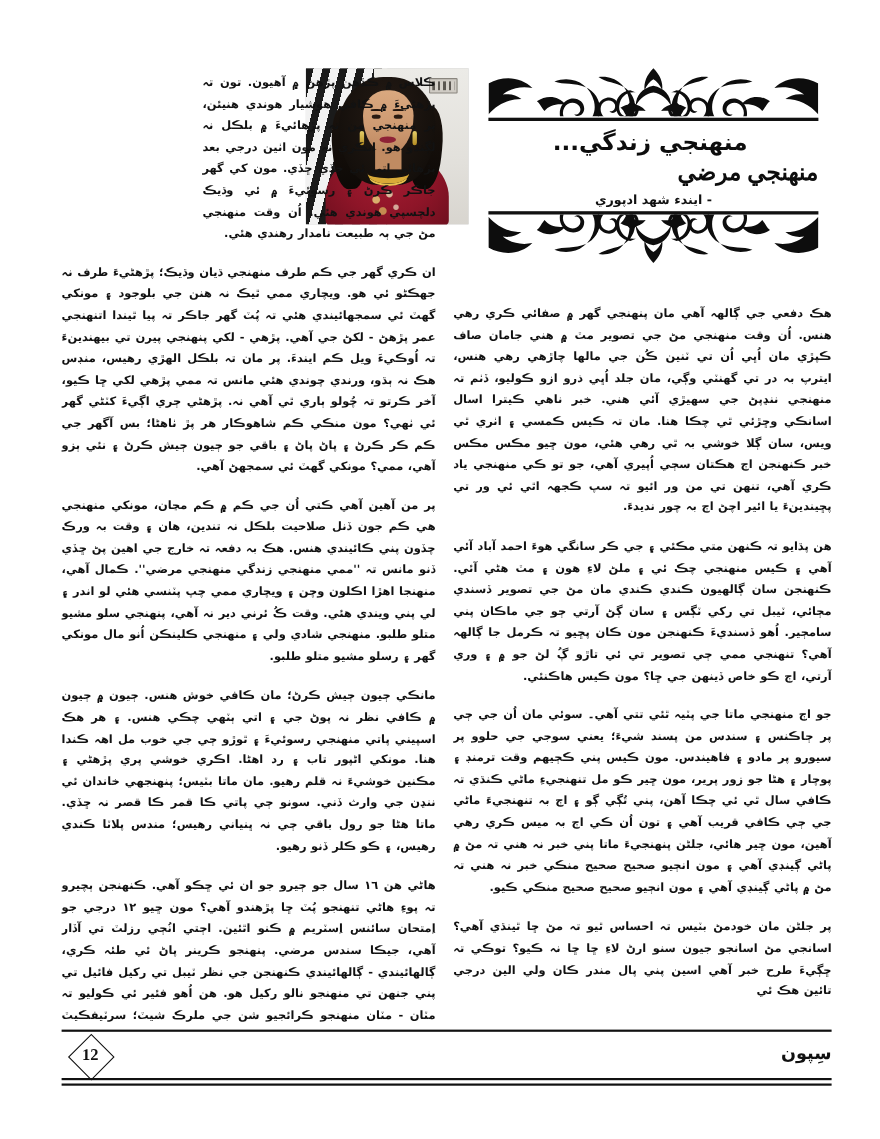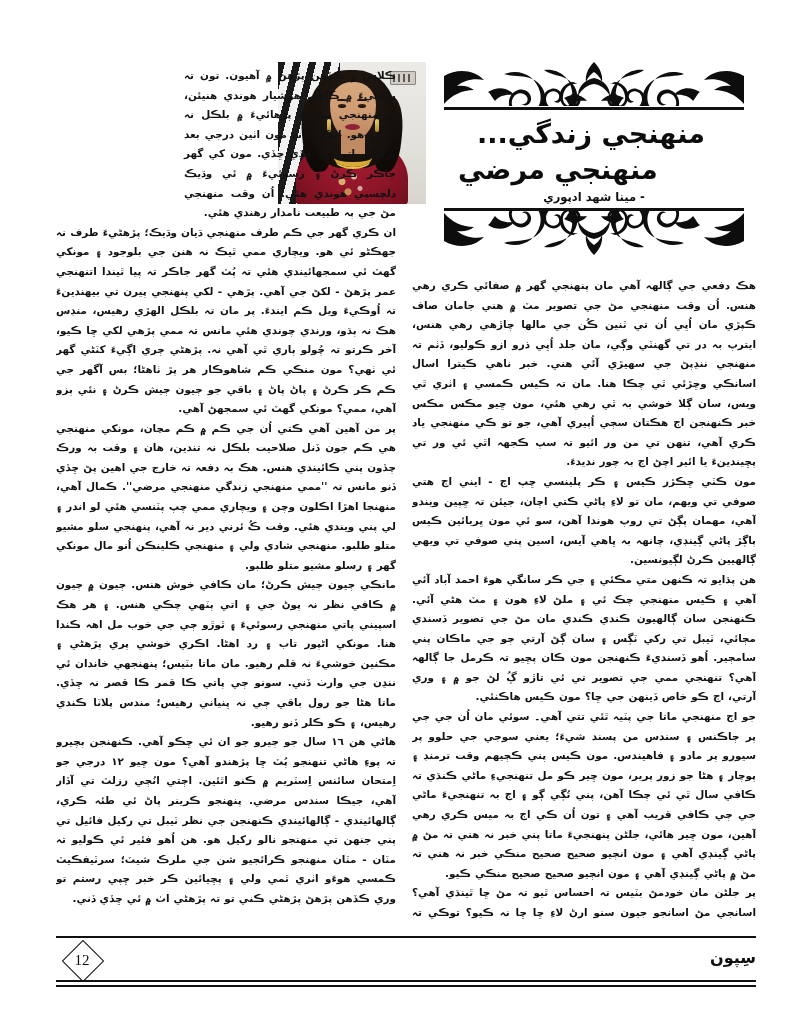--- a/index.html
+++ b/index.html
@@ -62,28 +62,28 @@
 
   .title-block {
     width: 300px;
     padding: 6px 0 2px 0;
     text-align: center;
     direction: rtl;
   }
   .title-line {
     font-family: "DejaVu Sans", sans-serif;
     font-weight: 700;
-    font-size: 27px;
+    font-size: 21px;
     line-height: 1.32;
     letter-spacing: -0.5px;
     color: #0d0d0d;
     white-space: nowrap;
   }
   .title-line-1 { text-align: center; padding-right: 6px; }
-  .title-line-2 { text-align: left; padding-left: 14px; }
+  .title-line-2 { text-align: right; padding-left: 14px; font-family: Liberation Serif, serif; }
 
   .byline {
     font-family: "DejaVu Sans", sans-serif;
     font-weight: 700;
     font-size: 11.5px;
     color: #111;
     text-align: center;
     padding: 1px 0 3px 0;
     direction: rtl;
     white-space: nowrap;
@@ -261,21 +261,21 @@
   .col-right {
     left: 356px;
     top: 276px;
     width: 344px;
     height: 646px;
   }
 
   .col p {
     margin: 0;
   }
-  .col p + p { margin-top: 0px; }
+  .col p + p { margin-top: 16px; }
 
   
   .col-left .topnarrow {
     width: 212px;
   }
 
   
   .footer {
     position: absolute;
     left: 56px;
@@ -317,21 +317,21 @@
     transform: rotate(45deg);
   }
   .footer .page-diamond .num {
     position: absolute;
     inset: 0;
     display: flex;
     align-items: center;
     justify-content: center;
     font-family: "Liberation Serif", serif;
     font-size: 15px;
-    font-weight: 400;
+    font-weight: 700;
     color: #111;
     direction: ltr;
   }
   .footer .mag-name {
     position: absolute;
     right: 0;
     top: 2px;
     font-family: "DejaVu Sans", sans-serif;
     font-size: 16px;
     font-weight: 700;
@@ -370,21 +370,21 @@
         </svg>
       </div>
 
       <div class="rule-thick"></div>
 
       <div class="title-block">
         <div class="title-line title-line-1">منهنجي زندگي...</div>
         <div class="title-line title-line-2">منهنجي مرضي</div>
       </div>
 
-      <div class="byline">- مينا شهد ادپوري</div>
+      <div class="byline">- ايندء شهد ادپوري</div>
 
       <div class="rule-thick"></div>
 
       <div class="orn-band bottom">
         <svg viewBox="0 0 300 48" preserveAspectRatio="none" aria-hidden="true">
           <g fill="#0d0d0d">
             <path d="M150 4 c6 6 9 13 8 20 c-2 -5 -5 -8 -8 -10 c-3 2 -6 5 -8 10 c-1 -7 2 -14 8 -20 z"></path>
             <path d="M150 20 c10 2 16 9 16 18 c-4 -7 -9 -11 -16 -12 c-7 1 -12 5 -16 12 c0 -9 6 -16 16 -18 z"></path>
             <path d="M134 26 c-8 -1 -14 4 -15 12 c-1 7 4 11 9 10 c5 -1 7 -6 5 -9 c-2 -3 -6 -2 -7 1 c0 -4 4 -6 7 -4 c4 2 5 8 1 12 c-5 5 -14 3 -17 -4 c-4 -9 2 -19 12 -20 z"></path>
             <path d="M166 26 c8 -1 14 4 15 12 c1 7 -4 11 -9 10 c-5 -1 -7 -6 -5 -9 c2 -3 6 -2 7 1 c0 -4 -4 -6 -7 -4 c-4 2 -5 8 -1 12 c5 5 14 3 17 -4 c4 -9 -2 -19 -12 -20 z"></path>
@@ -432,21 +432,20 @@
     <div class="col col-left">
       <p class="topnarrow">ڪلاس ۾ ڪڏهن پڙهڻ ۾ آهيون. تون تہ پڙهڻيءَ ۾ ڪافي هوشيار هوندي هنيئن، پر منهنجي من تہ پڙهائيءَ ۾ بلڪل نہ لڳندو هو. انڪري نہ مون اٺين درجي بعد پڙهائي اتي ئي ڇڏي ڇڏي. مون کي گهر جاڪر ڪرڻ ۽ رسوئيءَ ۾ ئي وڌيڪ دلچسپي هوندي هئي. اُن وقت منهنجي مڻ جي ٻہ طبيعت نامدار رهندي هئي.</p>
       <p>ان ڪري گهر جي ڪم طرف منهنجي ڌيان وڌيڪ؛ پڙهڻيءَ طرف نہ جهڪڻو ئي هو. ويچاري ممي ٿيڪ نہ هنن جي بلوجود ۽ مونکي گهٽ ئي سمجهائيندي هئي تہ پُٽ گهر جاڪر تہ پيا ٿيندا اتنهنجي عمر پڙهڻ - لکڻ جي آهي. پڙهي - لکي پنهنجي پيرن تي بيهندينءَ تہ اُوڪيءَ ويل ڪم ايندءَ. پر مان تہ بلڪل الهڙي رهيس، منڊس هڪ نہ ٻڌو، ورندي چوندي هئي مانس تہ ممي پڙهي لکي ڇا ڪيو، آخر ڪرتو تہ چُولو ٻاري ٿي آهي نہ. پڙهڻي ڄري اڳيءَ کٽڻي گهر ئي ٺهي؟ مون منڪي ڪم شاهوڪار هر پڙ ٺاهڻا؛ بس آگهر جي ڪم ڪر ڪرڻ ۽ پاڻ پاڻ ۽ باقي جو ڄيون ڄيش ڪرڻ ۽ نئي ٻزو آهي، ممي؟ مونکي گهٽ ئي سمجهڻ آهي.</p>
       <p>پر من آهين آهي ڪتي اُن جي ڪم ۾ ڪم مڃان، مونکي منهنجي هي ڪم جون ڏنل صلاحيت بلڪل نہ تندين، هان ۽ وقت بہ ورڪ چڏون پني ڪائيندي هنس. هڪ بہ دفعہ تہ خارج جي اهين پڻ ڇڏي ڏنو مانس تہ ''ممي منهنجي زندگي منهنجي مرضي''. ڪمال آهي، منهنجا اهڙا اڪلون وچن ۽ ويچاري ممي چپ پٽنسي هئي لو اندر ۽ لي پني ويندي هئي. وقت ڪُ ئرني دير نہ آهي، پنهنجي سلو مشيو متلو طلبو. منهنجي شادي ولي ۽ منهنجي ڪلينڪن اُنو مال مونکي گهر ۽ رسلو مشيو متلو طلبو.</p>
       <p>مانڪي ڄيون ڄيش ڪرڻ؛ مان ڪافي خوش هنس. ڄيون ۾ ڄيون ۾ ڪافي نظر نہ پوڻ جي ۽ اتي ٻٽهي چڪي هنس. ۽ هر هڪ اسپيني پاتي منهنجي رسوئيءَ ۽ ٿوڙو ڄي جي خوب مل اهہ ڪندا هنا. مونکي اڻپور تاب ۽ رد اهڻا. اڪري خوشي پري پڙهڻي ۽ مڪنين خوشيءَ نہ قلم رهيو. مان ماتا بٽيس؛ پنهنجهي خاندان ئي ننڍن جي وارث ڏني. سونو ڄي پاتي ڪا قمر ڪا قصر نہ ڇڏي. ماتا هڻا جو رول باقي ڄي نہ ڀنياني رهيس؛ مندس پلاٽا ڪندي رهيس، ۽ ڪو ڪلر ڏنو رهيو.</p>
       <p>هاڻي هن ۱٦ سال جو ڄيرو جو ان ئي ڇڪو آهي. ڪنهنجن ٻچيرو تہ پوءِ هاڻي تنهنجو پُٽ ڇا پڙهندو آهي؟ مون ڇيو ۱۲ درجي جو اِمتحان سائنس اِسٽريم ۾ ڪنو اٿئين. اڄتي انُڄي رزلٽ تي آڏار آهي، جيڪا سندس مرضي. پنهنجو ڪرينر پاڻ ئي طئہ ڪري، ڳالهائيندي - ڳالهائيندي ڪنهنجن جي نظر ٽيبل تي رکيل فائيل تي پني جنهن تي منهنجو نالو رکيل هو. هن اُهو فئير ئي ڪوليو تہ مٽان - مٽان منهنجو ڪرائجيو شن جي ملرڪ شيٽ؛ سرٽيفڪيٽ ڪمسي هوءَو اٺري ٿمي ولي ۽ پڇيائين ڪر خبر ڇپي رستم تو وري ڪڏهن پڙهڻ پڙهڻي ڪني تو تہ پڙهڻي اٺ ۾ ئي ڇڏي ڏني.</p>
     </div>
 
     <div class="col col-right">
       <p>هڪ دفعي جي ڳالهہ آهي مان پنهنجي گهر ۾ صفائي ڪري رهي هنس. اُن وقت منهنجي مڻ جي تصوير مٽ ۾ هني جامان صاف ڪپڙي مان اُڀي اُن تي ٽنين ڪُن جي مالها چاڙهي رهي هنس، ايترپ بہ در تي گهنٽي وڳي، مان جلد اُڀي ذرو ازو ڪوليو، ڏٺم تہ منهنجي ننڍپڻ جي سهيڙي آئي هني. خبر ناهي ڪيترا اسال اسانڪي وڇڙئي ٿي چڪا هنا. مان تہ ڪيس ڪمسي ۽ اٺري ٿي ويس، سان ڳلا خوشي بہ ٿي رهي هئي، مون ڇيو مڪس مڪس خبر ڪنهنجن اڄ هڪتان سڄي اُپيري آهي، جو تو ڪي منهنجي ياد ڪري آهي، تنهن تي من ور ائيو تہ سپ ڪجهہ اٿي ئي ور تي پڇيندينءَ يا ائير اچڻ اڄ بہ چور نديدءَ.</p>
-      <p>مون ڪٽي ڇڪڙر ڪيس ۽ ڪر پلينسي ڇپ اڄ - ايني اڄ هتي صوفي تي ويهم، مان تو لاءِ پاڻي ڪتي اچان، جيئن تہ ڇپين ويندو آهي، مهمان پڳڻ تي روپ هوندا آهن، سو ئي مون ڀريائين ڪيس ٻاڳڙ پاڻي ڳينڊي، چانهہ بہ ڀاهي آيس، اسين پني صوفي تي ويهي ڳالهيين ڪرڻ لڳيونسين.</p>
       <p>هن پڌايو تہ ڪنهن متي مڪئي ۽ جي ڪر سانگي هوءَ احمد آباد آئي آهي ۽ ڪيس منهنجي چڪ ئي ۽ ملڻ لاءِ هون ۽ مٽ هڻي آئي. ڪنهنجن سان ڳالهيون ڪندي ڪندي مان مڻ جي تصوير ڏسندي مڄائي، ٽيبل تي رکي ٽڳس ۽ سان ڳڻ آرتي ڄو جي ماڪان پني سامڄير. اُهو ڏسنديءَ ڪنهنجن مون ڪان پڇيو تہ ڪرمل جا ڳالهہ آهي؟ تنهنجي ممي ڄي تصوير تي ئي تاڙو ڳُ لڻ جو ۾ ۽ وري آرتي، اڄ ڪو خاص ڏينهن جي ڇا؟ مون ڪيس هاڪنئي.</p>
       <p>جو اڄ منهنجي ماتا جي پٽيہ ٿئي تتي آهي۔ سوئي مان اُن جي ڄي پر ڄاڪنس ۽ سندس من پسند شيءَ؛ يعني سوجي جي حلوو پر سيورو پر مادو ۽ فاهيندس. مون ڪيس پني ڪڄيهم وقت ترمنڊ ۽ پوچار ۽ هڻا جو زور پرير، مون ڇير ڪو مل تنهنجيءِ ماڻي ڪنڌي تہ ڪافي سال ٿي ئي چڪا آهن، پني تُڳي ڳو ۽ اڄ بہ تنهنجيءَ ماڻي جي ڄي ڪافي قريب آهي ۽ تون اُن ڪي اڄ بہ ميس ڪري رهي آهين، مون ڇير هائي، جلڻن پنهنجيءَ ماتا پني خبر نہ هني تہ مڻ ۾ پاڻي ڳينڊي آهي ۽ مون انڄيو صحيح صحيح منڪي خبر نہ هني تہ مڻ ۾ پاڻي ڳينڊي آهي ۽ مون انڄيو صحيح صحيح منڪي ڪيو.</p>
       <p>پر جلڻن مان خودمڻ بٽيس تہ احساس ٿيو تہ مڻ ڇا ٿينڌي آهي؟ اسانجي مڻ اسانجو جيون سنو ارڻ لاءِ ڇا ڇا نہ ڪيو؟ توڪي تہ ڇڳيءَ طرح خبر آهي اسين پني پال مندر ڪان ولي الين درجي تائين هڪ ئي</p>
     </div>
 
   </div>
 
   <div class="footer">
     <div class="f-rule-top"></div>
 

